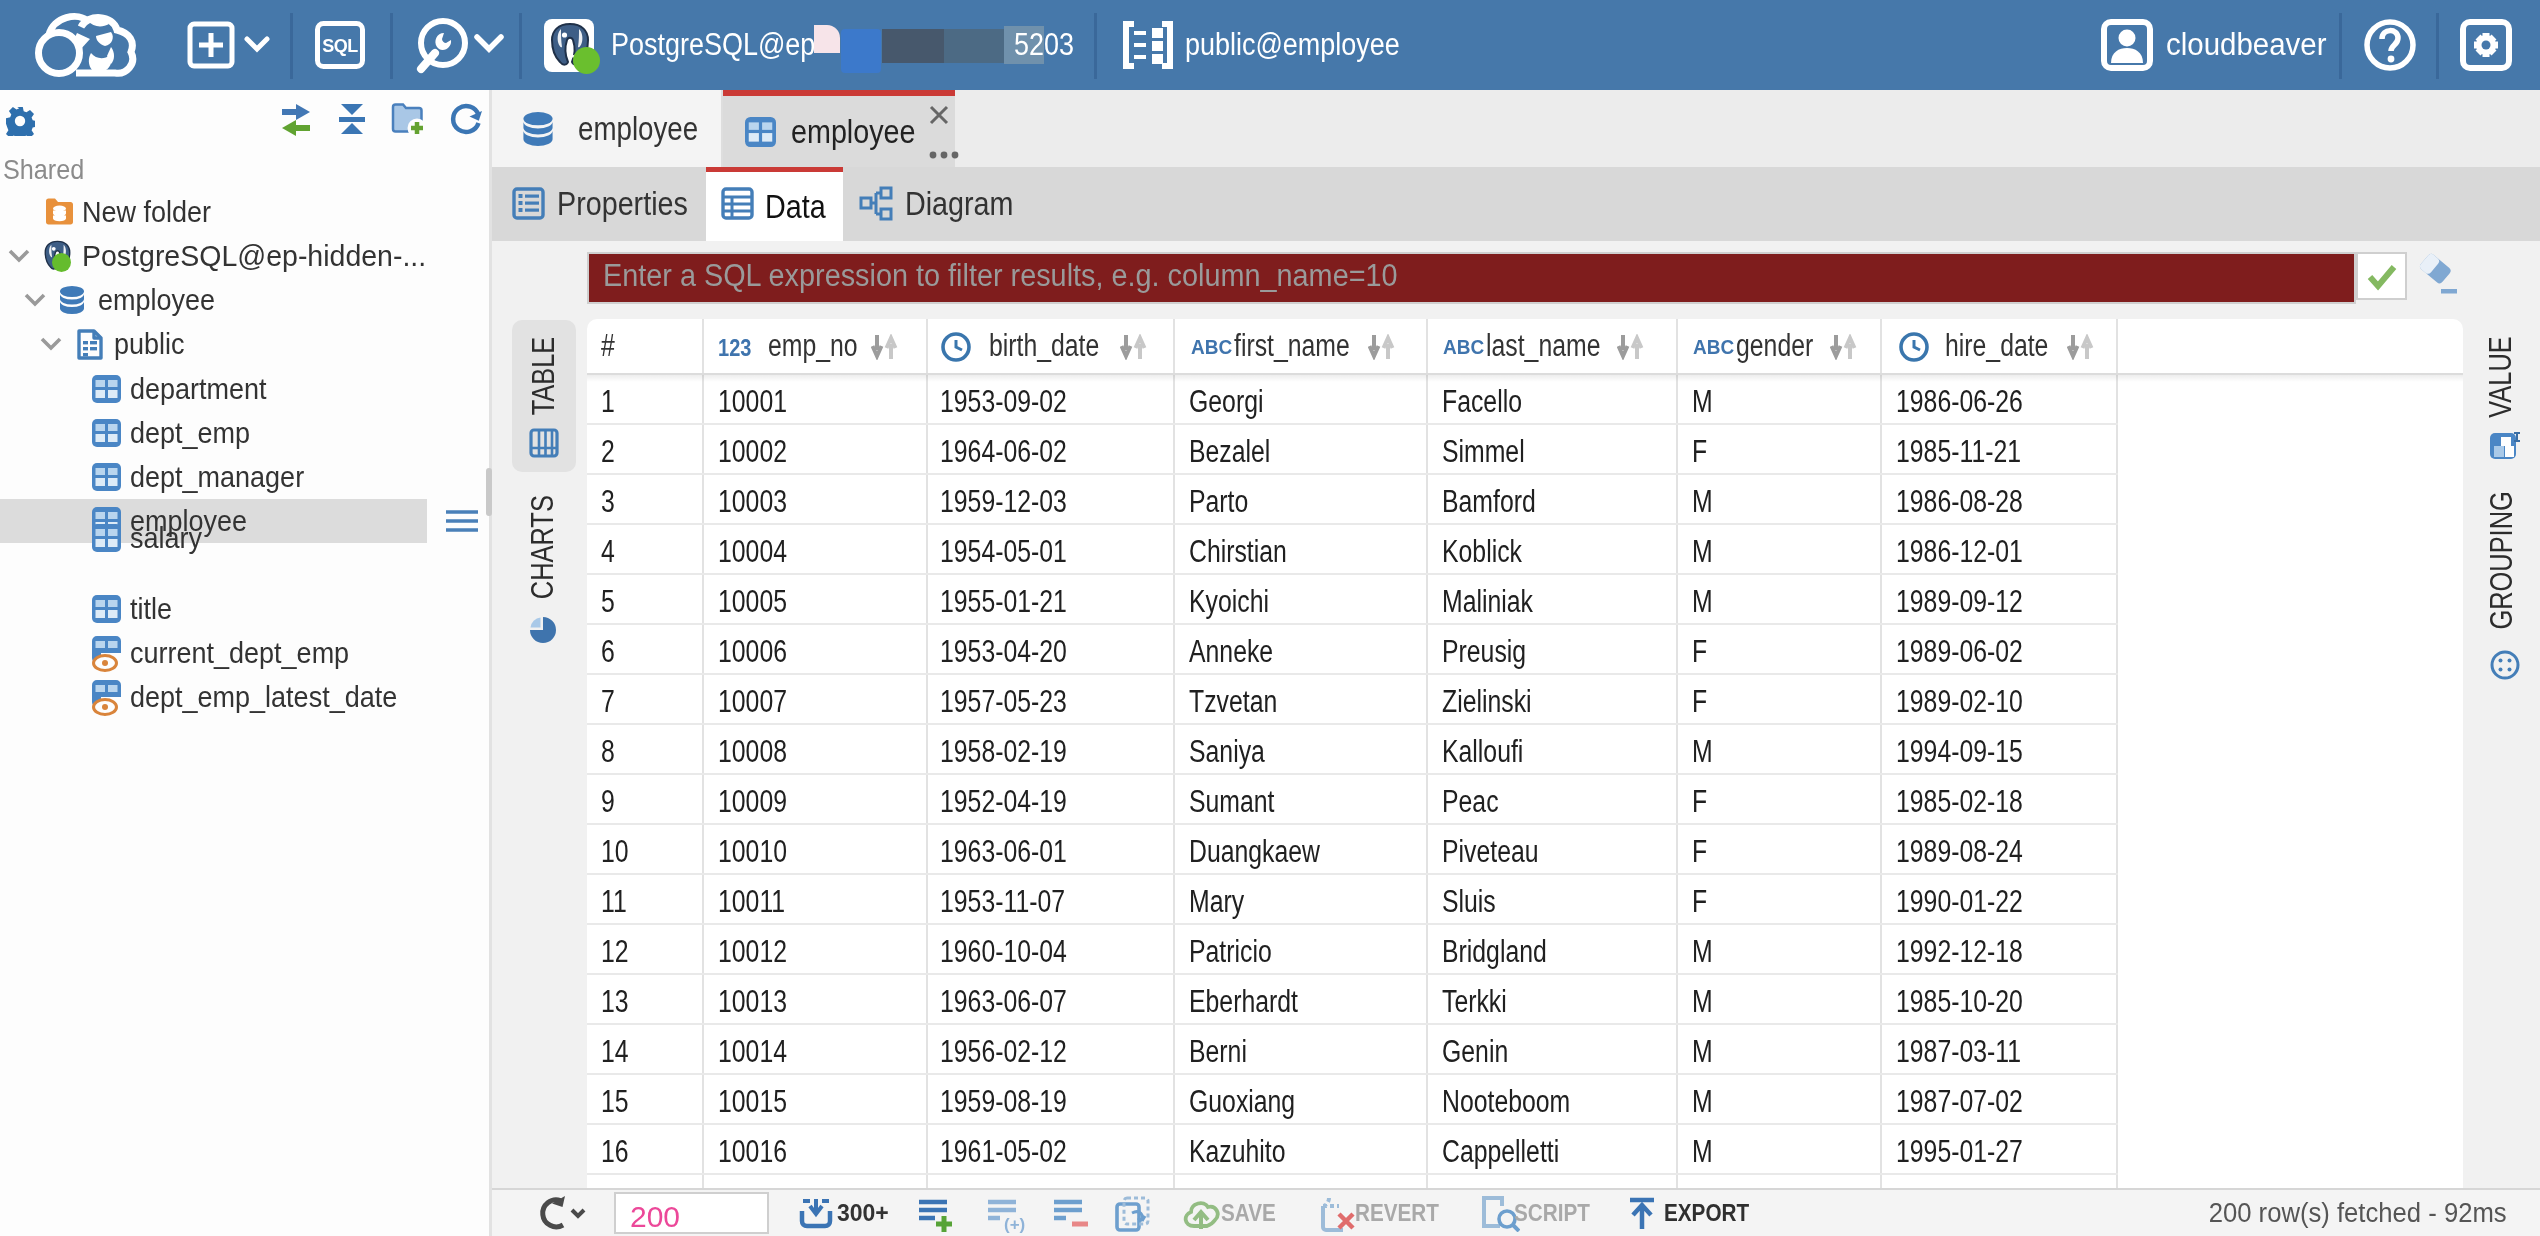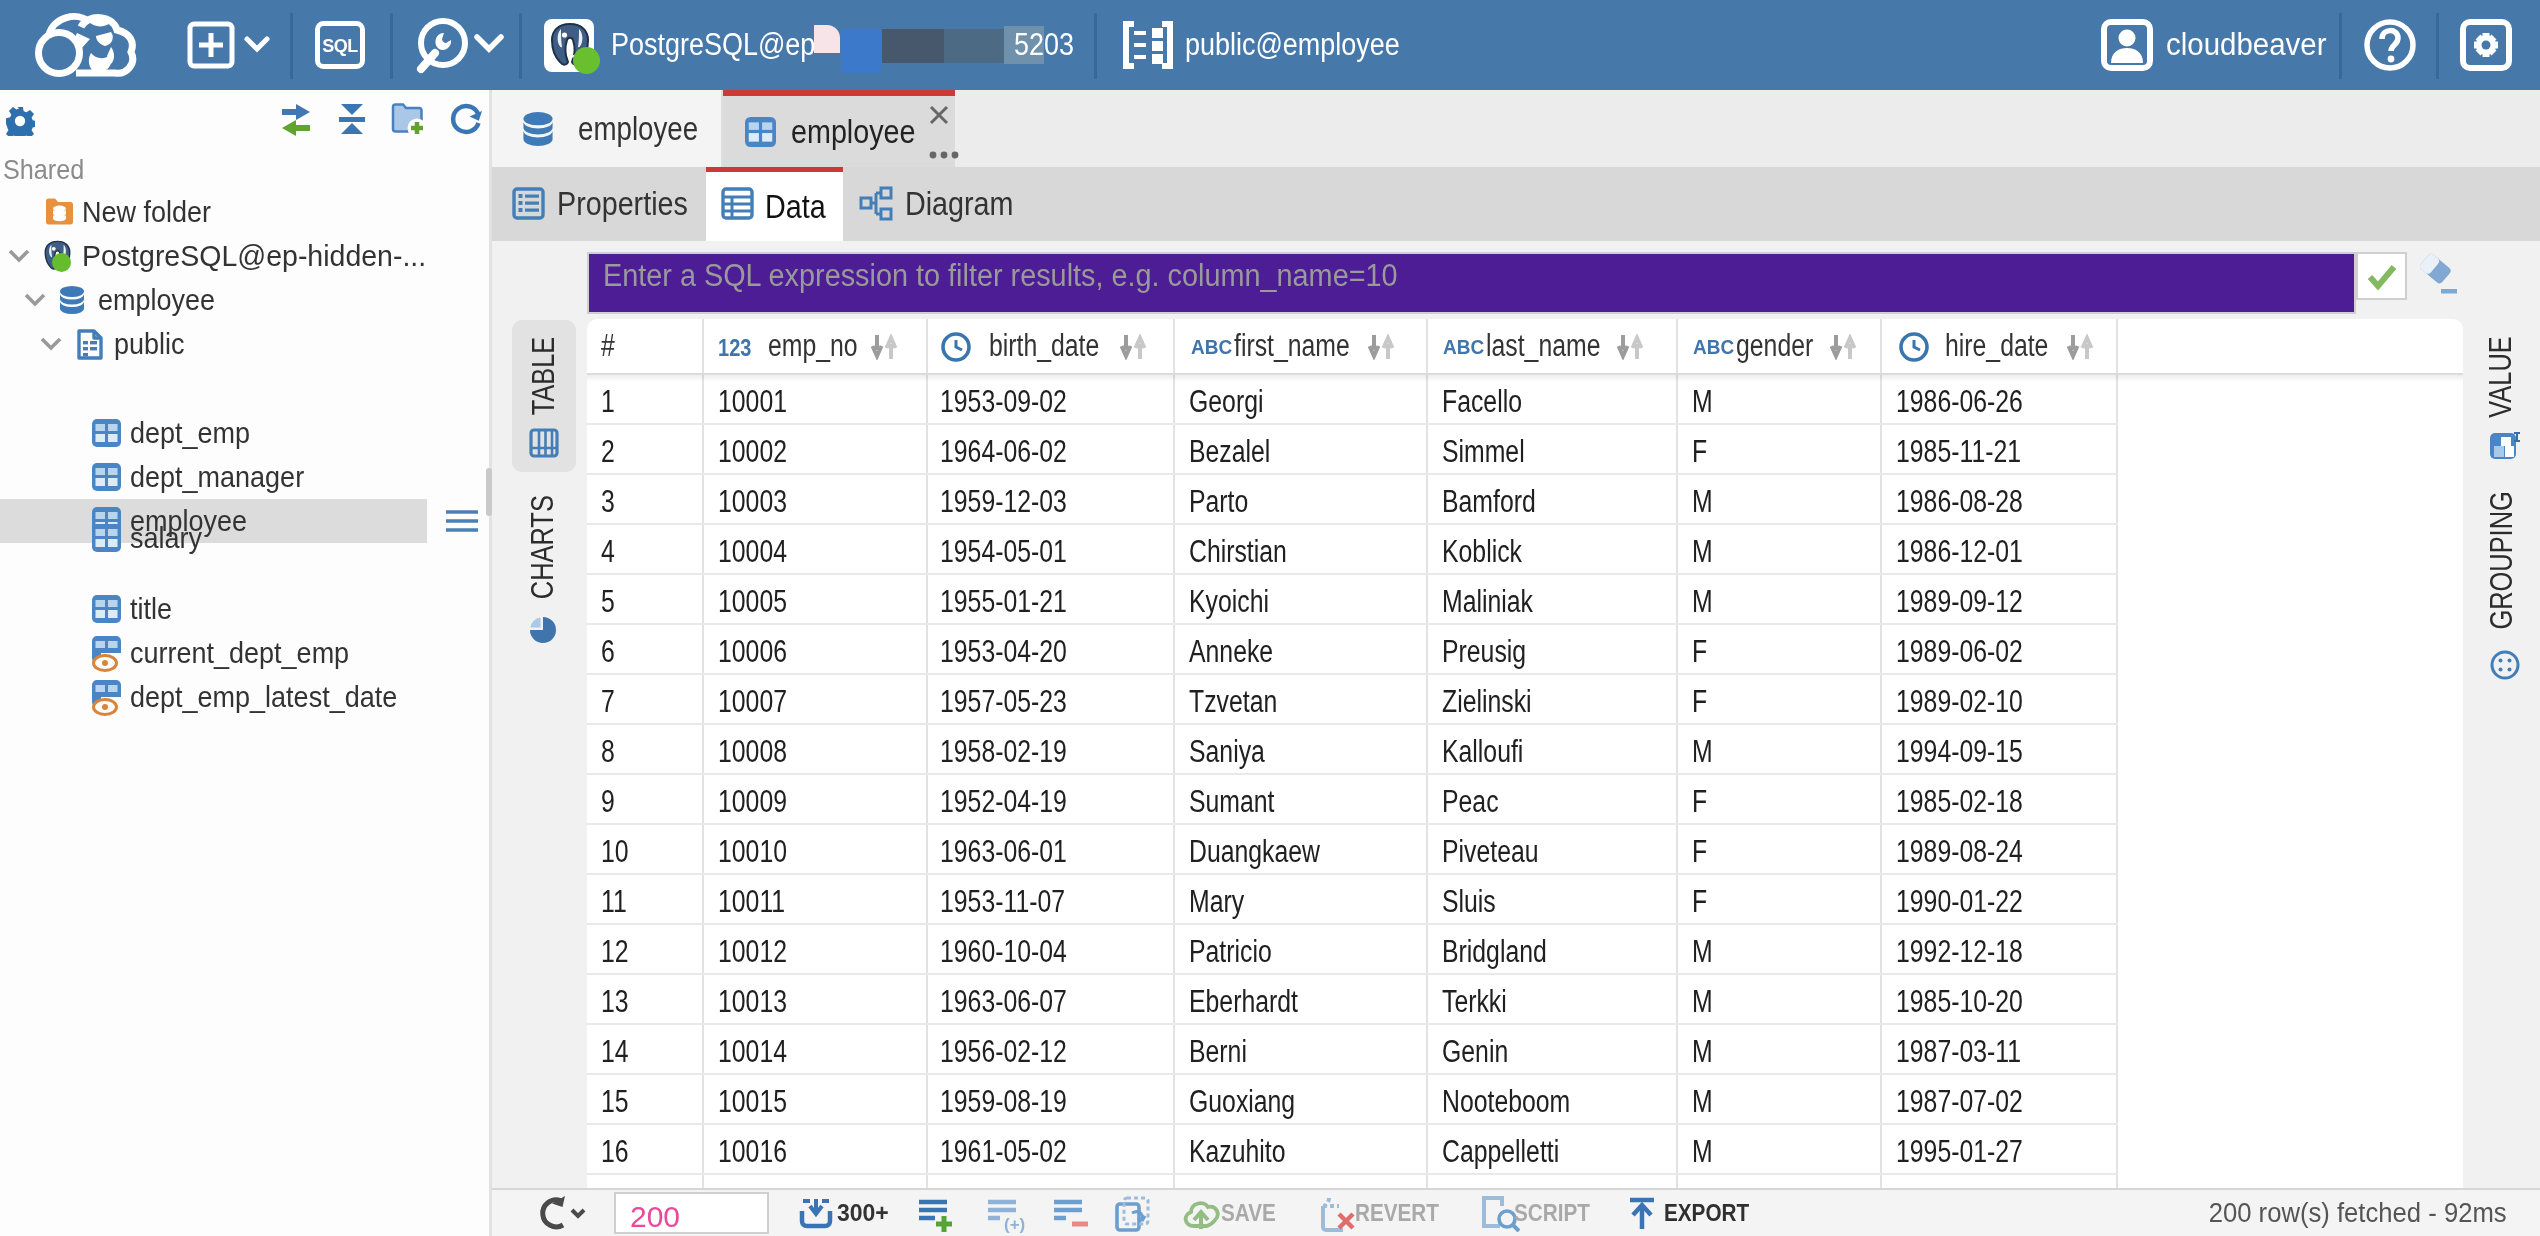--- a/index.html
+++ b/index.html
@@ -193,20 +193,30 @@
       <g fill="#447eb8">
           <rect x="6" y="12" width="5" height="3.4"></rect>
           <rect x="13" y="12" width="7" height="3.4"></rect>
           <rect x="6" y="18" width="5" height="3.4"></rect>
           <rect x="13" y="18" width="7" height="3.4"></rect>
           <rect x="6" y="24" width="5" height="3.4"></rect>
         </g>
     </svg>
     <div class="lbl" style="left:114px">public</div>
   </div>
+  <div class="trow" style="top:277px">
+      <svg class="abs" style="left:92px;top:8px" width="29" height="28" viewBox="0 0 29 28">
+        <rect width="29" height="28" rx="5" fill="#4a86c5"></rect>
+        <rect x="3.5" y="5" width="9.5" height="7" fill="#b9d5ee"></rect>
+        <rect x="16" y="5" width="9.5" height="7" fill="#b9d5ee"></rect>
+        <rect x="3.5" y="15" width="9.5" height="8" fill="#ddebf7"></rect>
+        <rect x="16" y="15" width="9.5" height="8" fill="#ddebf7"></rect>
+      </svg>
+      <div class="lbl" style="left:130px">department</div>
+    </div>
   <div class="trow" style="top:321px">
       <svg class="abs" style="left:92px;top:8px" width="29" height="28" viewBox="0 0 29 28">
         <rect width="29" height="28" rx="5" fill="#4a86c5"></rect>
         <rect x="3.5" y="5" width="9.5" height="7" fill="#b9d5ee"></rect>
         <rect x="16" y="5" width="9.5" height="7" fill="#b9d5ee"></rect>
         <rect x="3.5" y="15" width="9.5" height="8" fill="#ddebf7"></rect>
         <rect x="16" y="15" width="9.5" height="8" fill="#ddebf7"></rect>
       </svg>
       <div class="lbl" style="left:130px">dept_emp</div>
     </div>
@@ -328,21 +338,21 @@
       <svg class="abs" style="left:16px;top:19px" width="36" height="36" viewBox="0 0 36 36">
         <rect x="2" y="12" width="10" height="10" fill="none" stroke="#447eb8" stroke-width="3"></rect>
         <rect x="22" y="2" width="10" height="10" fill="none" stroke="#447eb8" stroke-width="3"></rect>
         <rect x="22" y="23" width="10" height="10" fill="none" stroke="#447eb8" stroke-width="3"></rect>
         <path d="M12 17 H17 M17 7 H22 M17 28 H22 M17 7 V28" fill="none" stroke="#447eb8" stroke-width="3"></path>
       </svg>
       <div class="abs sx87" style="left:62px;top:0;font-size:33px;line-height:74px;color:#333">Diagram</div>
     </div>
   </div>
   <div id="filterrow">
-    <div class="abs" style="left:95px;top:11px;width:1769px;height:62px;background:#4c1d95;border:2px solid #cfcfcf">
+    <div class="abs" style="left:95px;top:11px;width:1769px;height:52px;background:#7f1d1d;border:2px solid #cfcfcf">
       <div class="abs" style="left:14px;top:0;font-size:31px;line-height:44px;color:#9a9a9a;transform:scaleX(0.93);transform-origin:0 50%">Enter a SQL expression to filter results, e.g. column_name=10</div>
     </div>
     <div class="abs" style="left:1864px;top:11px;width:51px;height:48px;background:#fff;border:2px solid #cfcfcf">
       <svg class="abs" style="left:9px;top:9px" width="30" height="28" viewBox="0 0 30 28">
           <path d="M3 14 L11 23 L27 4" fill="none" stroke="#84b961" stroke-width="6"></path>
         </svg>
     </div>
     <div class="abs" style="left:1925px;top:8px">
       <svg width="42" height="50" viewBox="0 0 42 50">
         <g transform="rotate(40 18 20)">

